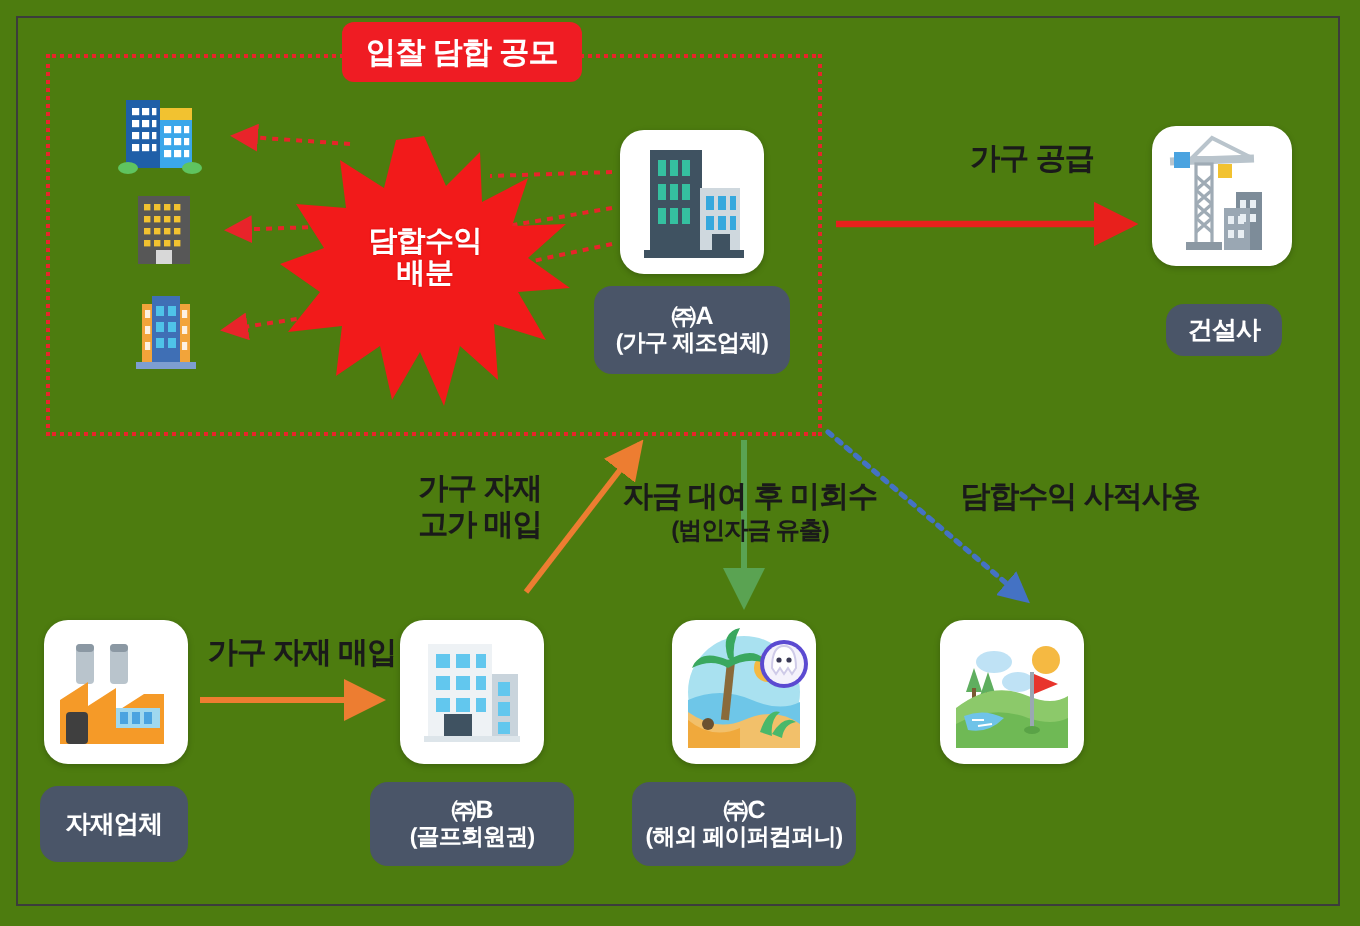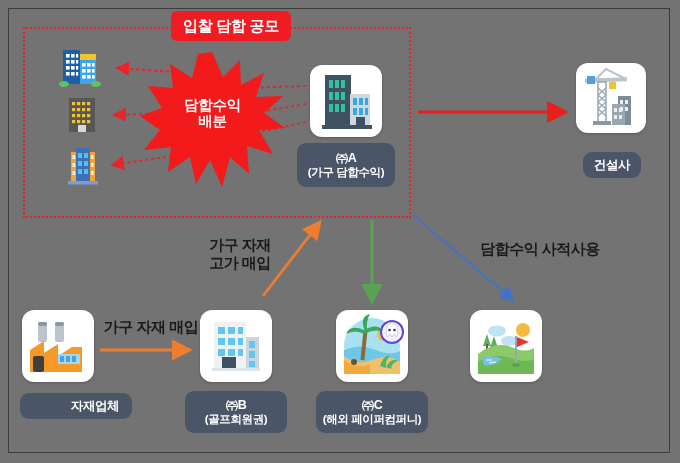--- a/index.html
+++ b/index.html
@@ -1,30 +1,30 @@
 <!DOCTYPE html>
 <html><head>
 <meta charset="utf-8">
 <style>
   html,body{margin:0;padding:0;background:#ffffff;}
   body{font-family:"Liberation Sans","DejaVu Sans",sans-serif;}
-  #stage{position:relative;width:680px;height:463px;background:#737373;overflow:hidden;text-decoration:underline;}
+  #stage{position:relative;width:680px;height:463px;background:#4d7c0f;overflow:hidden;text-decoration:underline;}
   #frame{position:absolute;left:8px;top:8px;width:662px;height:445px;border:1.5px solid #3c3c3c;box-sizing:border-box;}
 
   
   #collusion-zone{position:absolute;left:23px;top:27px;width:388px;height:191px;
       border:2.5px dotted #e8242a;box-sizing:border-box;}
 
   
   #title-badge{position:absolute;left:171px;top:11px;width:120px;height:30px;background:#ef1c23;
       border-radius:6px;display:flex;align-items:center;justify-content:center;}
   #title-badge span{color:#fff;font-size:15px;font-weight:bold;letter-spacing:-0.3px;}
 
   
-  #starburst{position:absolute;left:140px;top:50px;width:145px;height:140px;}
+  #starburst{position:absolute;left:140px;top:66px;width:145px;height:140px;}
   #starburst .lbl{position:absolute;left:0;top:47px;width:145px;text-align:center;color:#fff;
       font-size:14.5px;font-weight:bold;line-height:1.12;letter-spacing:-0.3px;text-shadow:0 0 1px #d40000;}
 
   
   .bldg-ico{position:absolute;width:46px;height:46px;}
 
   
   .card{position:absolute;background:#ffffff;border-radius:12px;box-shadow:0 1px 3px rgba(0,0,0,.22);}
   .card > svg{display:block;}
 
@@ -210,23 +210,24 @@
         <rect x="43" y="43" width="4" height="7"></rect>
           <rect x="49" y="43" width="4" height="7"></rect>
           <rect x="55" y="43" width="3" height="7"></rect>
       </g>
       <rect x="46" y="52" width="9" height="9" fill="#3f5261"></rect>
       <rect x="12" y="60" width="50" height="4" fill="#3f5261"></rect>
     </svg>
   </div>
   <div class="pill" style="left:297px;top:143px;width:98px;height:44px;">
     <span>㈜A</span>
-    <span class="sub">(가구 담합수익)</span>
-  </div>
-
+    <span class="sub">(가구 제조업체)</span>
+  </div>
+
+  <div class="textlbl" style="left:466px;top:71px;width:100px;">가구 공급</div>
   <div class="card" style="left:576px;top:63px;width:70px;height:70px;">
     <svg viewBox="0 0 70 70" width="70" height="70">
       <rect x="9" y="15" width="42" height="4" fill="#b9c4cc" transform="rotate(-2 30 17)"></rect>
       <path d="M20 16 L30 6 L50 16 z" fill="none" stroke="#b9c4cc" stroke-width="2"></path>
       <rect x="11" y="13" width="8" height="8" fill="#4aa3e0"></rect>
       <rect x="33" y="19" width="7" height="7" fill="#f2c230"></rect>
       <g stroke="#9fabb5" stroke-width="1.6" fill="none">
         <rect x="22" y="19" width="8" height="40"></rect>
         <path d="M22 25 L30 32 M30 25 L22 32 M22 32 L30 39 M30 32 L22 39 M22 39 L30 46 M30 39 L22 46 M22 46 L30 53 M30 46 L22 53"></path>
       </g>
@@ -246,39 +247,43 @@
     </svg>
   </div>
   <div class="pill" style="left:583px;top:140px;width:58px;height:26px;margin-top:12px;">
     <span>건설사</span>
   </div>
 
   <div class="textlbl" style="left:185px;top:236px;width:110px;">
     <span>가구 자재</span><br>
     <span>고가 매입</span>
   </div>
+  <div class="textlbl" style="left:305px;top:240px;width:140px;">
+    <span>자금 대여 후 미회수</span>
+    <span class="small">(법인자금 유출)</span>
+  </div>
   <div class="textlbl" style="left:460px;top:240px;width:160px;">담합수익 사적사용</div>
 
   <div class="card" style="left:22px;top:310px;width:72px;height:72px;">
     <svg viewBox="0 0 72 72" width="72" height="72">
       <rect x="16" y="12" width="9" height="20" rx="2" fill="#b9c4cc"></rect>
       <rect x="33" y="12" width="9" height="20" rx="2" fill="#b9c4cc"></rect>
       <rect x="16" y="12" width="9" height="4" rx="2" fill="#8b98a3"></rect>
       <rect x="33" y="12" width="9" height="4" rx="2" fill="#8b98a3"></rect>
       <path d="M8 62 L8 40 L22 31 L22 43 L36 34 L36 46 L50 37 L60 37 L60 62 z" fill="#f59a28"></path>
       <rect x="36" y="44" width="22" height="10" fill="#9fd8ef"></rect>
       <g fill="#4aa3e0">
           <rect x="38" y="46" width="4" height="6"></rect>
           <rect x="44" y="46" width="4" height="6"></rect>
           <rect x="50" y="46" width="4" height="6"></rect>
         </g>
       <rect x="11" y="46" width="11" height="16" rx="2" fill="#3f3f3f"></rect>
     </svg>
   </div>
-  <div class="pill" style="left:20px;top:393px;width:74px;height:26px;padding-left:38px;">
+  <div class="pill" style="left:20px;top:393px;width:74px;height:38px;">
     <span>자재업체</span>
   </div>
   <div class="textlbl" style="left:96px;top:318px;width:110px;">가구 자재 매입</div>
 
   <div class="card" style="left:200px;top:310px;width:72px;height:72px;">
     <svg viewBox="0 0 72 72" width="72" height="72">
       <rect x="14" y="12" width="32" height="48" fill="#eef2f5"></rect>
       <g fill="#62c7ee">
         <rect x="18" y="17" width="7" height="7"></rect>
           <rect x="28" y="17" width="7" height="7"></rect>

